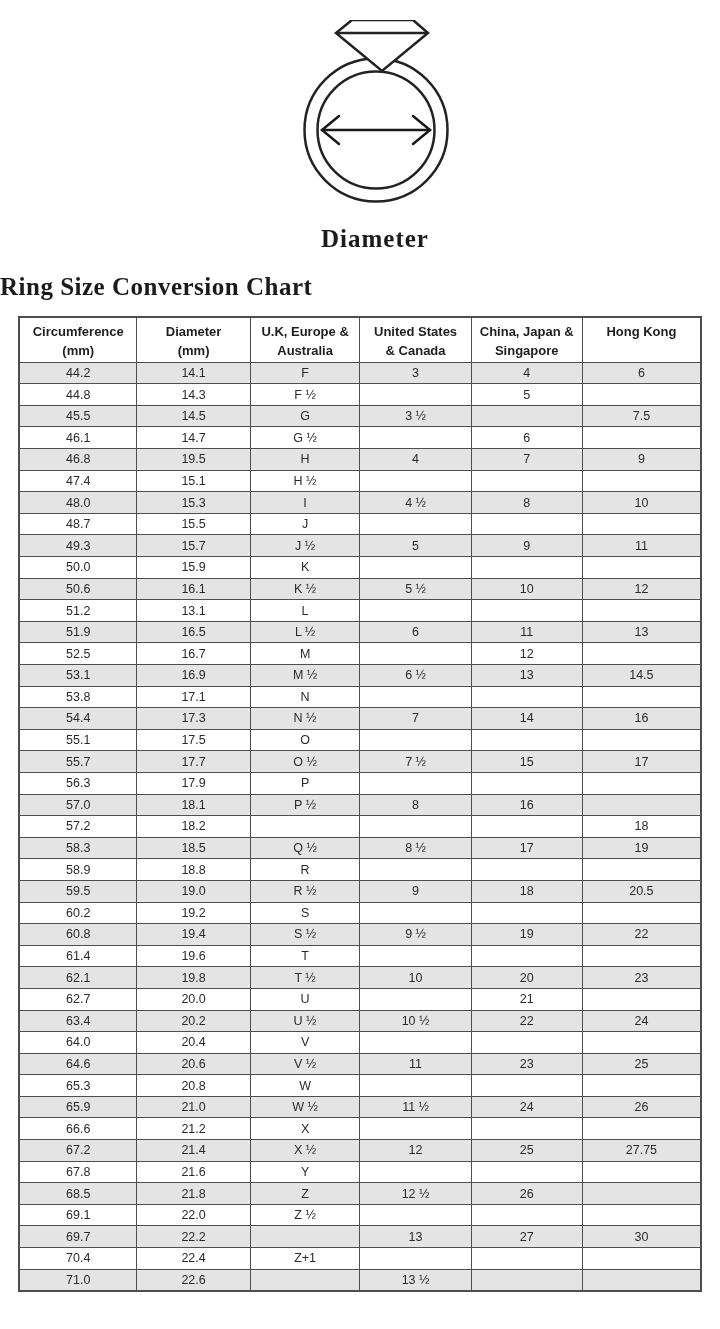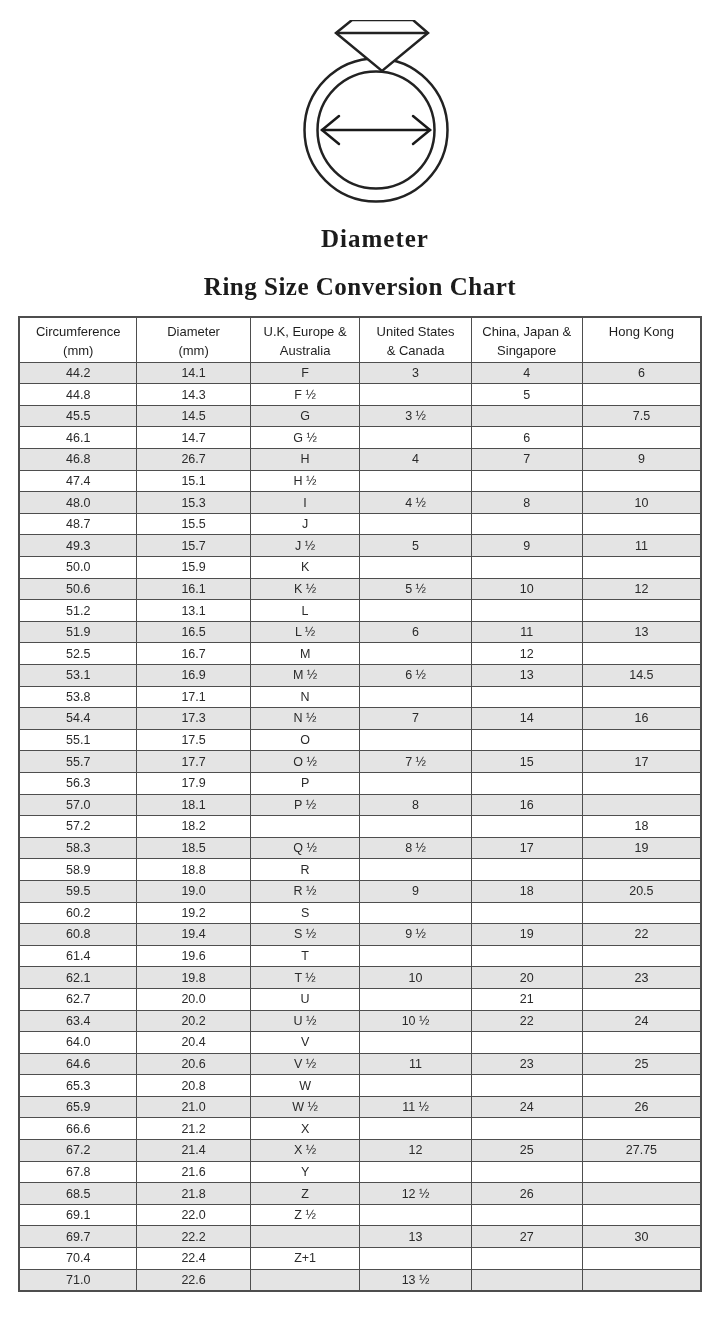--- a/index.html
+++ b/index.html
@@ -24,21 +24,20 @@
     text-align: center;
     font-family: "Liberation Serif", serif;
     font-weight: 700;
     font-size: 25px;
     letter-spacing: 1px;
     color: #1b1b1b;
     margin-top: 20px;
     transform: translateX(15px);
   }
   .page-title {
-    text-align: center;
     font-family: "Liberation Serif", serif;
     font-weight: 700;
     font-size: 25px;
     letter-spacing: 0.5px;
     color: #1b1b1b;
     margin-top: 20px;
   }
   .table-wrap { margin: 15px 18px 0 18px; }
   table {
     width: 100%;
@@ -54,21 +53,21 @@
   col:nth-child(6) { width: 17.4%; }
   th, td {
     border: 1px solid #4e4e4e;
     text-align: center;
     overflow: hidden;
     white-space: nowrap;
   }
   thead th {
     height: 32px;
     font-size: 13px;
-    font-weight: 400;
+    font-weight: 700;
     color: #1e1e1e;
     vertical-align: top;
     padding-top: 5px;
     line-height: 1.45;
     background: #ffffff;
   }
   tbody td {
     height: 21.6px;
     padding: 0;
     font-size: 12.5px;
@@ -171,21 +170,21 @@
         <tr>
           <td>46.1</td>
           <td>14.7</td>
           <td>G ½</td>
           <td></td>
           <td>6</td>
           <td></td>
         </tr>
         <tr>
           <td>46.8</td>
-          <td>26.7</td>
+          <td>19.5</td>
           <td>H</td>
           <td>4</td>
           <td>7</td>
           <td>9</td>
         </tr>
         <tr>
           <td>47.4</td>
           <td>15.1</td>
           <td>H ½</td>
           <td></td>

